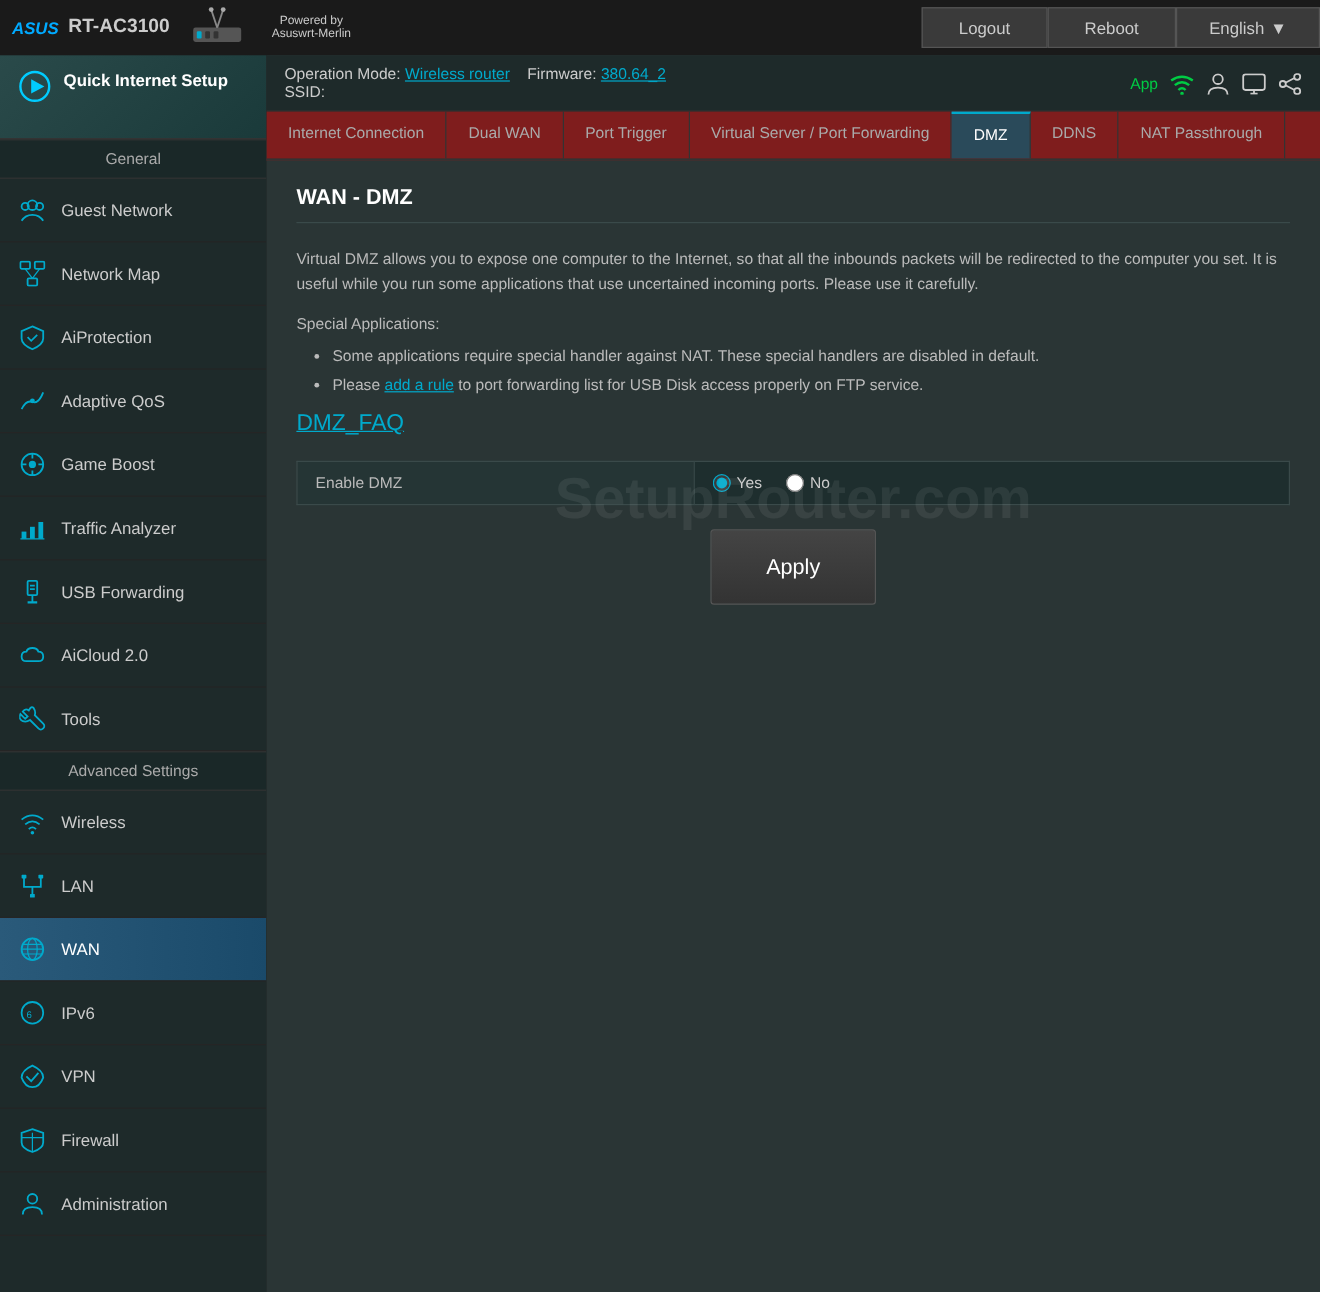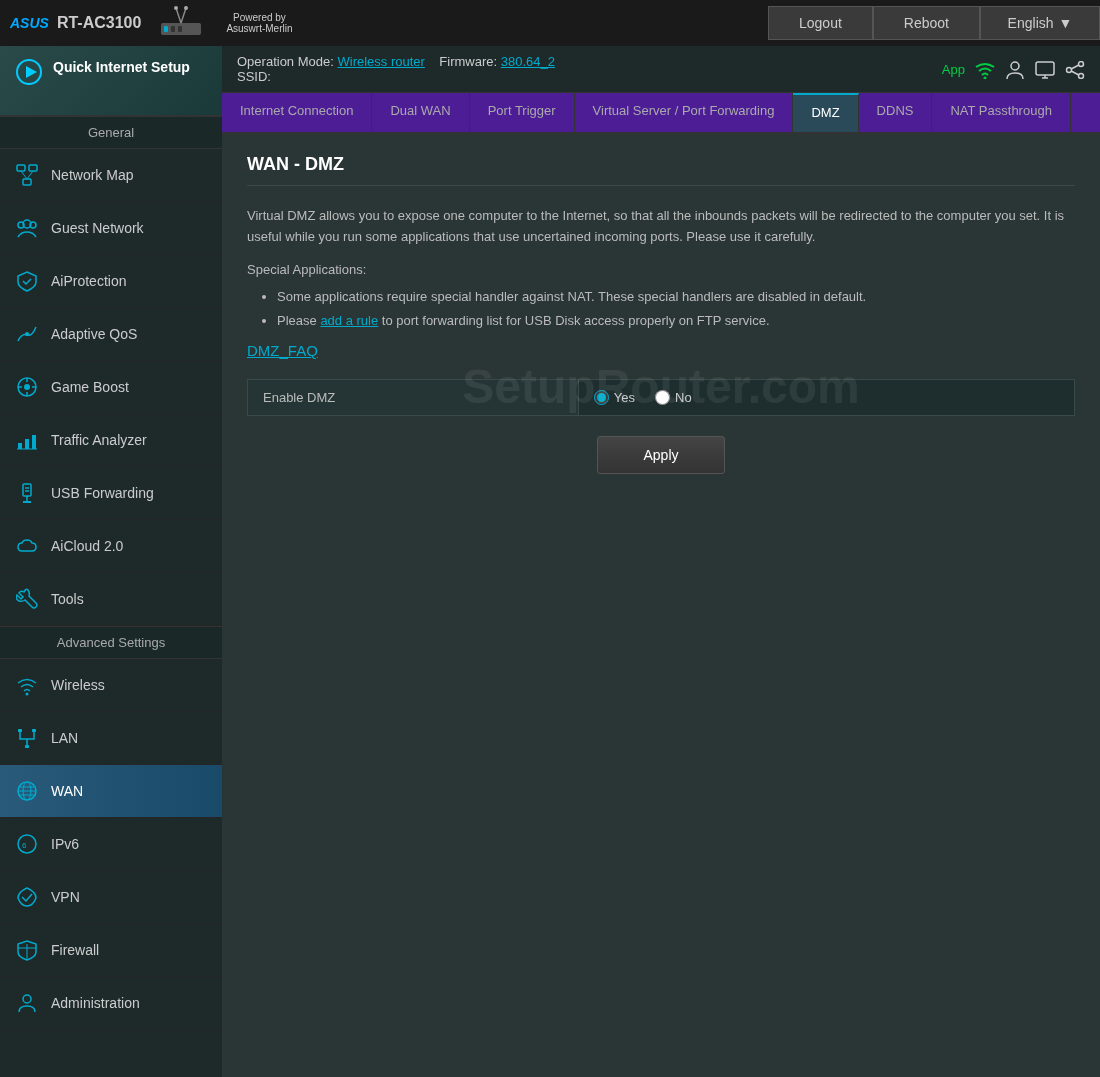--- a/index.html
+++ b/index.html
@@ -34,46 +34,46 @@
 
     
     .top-bar { background: #1e2a2a; padding: 8px 15px; display: flex; align-items: center; justify-content: space-between; border-bottom: 1px solid #333; }
     .top-bar-left { color: #ccc; font-size: 13px; }
     .top-bar-left a { color: #00aacc; text-decoration: underline; margin-top: 45px; }
     .top-bar-icons { display: flex; align-items: center; gap: 10px; }
     .app-label { color: #00cc44; font-size: 13px; }
     .top-icon { color: #00aacc; font-size: 18px; }
 
     
-    .tabs { display: flex; background: #4c1d95; border-bottom: 2px solid #333; }
+    .tabs { display: flex; background: #7f1d1d; border-bottom: 2px solid #333; }
     .tab { padding: 10px 18px; color: #aaa; cursor: pointer; font-size: 13px; text-align: center; border-right: 1px solid #333; line-height: 1.3; }
     .tab.active { background: #2a4a5a; color: #fff; border-top: 2px solid #00aacc; }
 
     
     .page-content { padding: 20px 25px; }
     .page-title { color: #fff; font-size: 18px; font-weight: bold; margin-bottom: 20px; padding-bottom: 10px; border-bottom: 1px solid #3a4a4a; }
 
     .description { color: #bbb; font-size: 13px; line-height: 1.6; margin-bottom: 15px; }
     .special-apps-title { color: #bbb; font-size: 13px; margin-bottom: 8px; }
     .bullet-list { list-style: disc; margin-left: 30px; color: #bbb; font-size: 13px; line-height: 1.8; }
     .bullet-list a { color: #00aacc; text-decoration: underline; }
-    .faq-link { color: #00aacc; text-decoration: underline; font-size: 15px; cursor: pointer; margin-top: 10px; display: inline-block; }
+    .faq-link { color: #00aacc; text-decoration: underline; font-size: 19px; cursor: pointer; margin-top: 10px; display: inline-block; }
 
     
     .settings-table { width: 100%; border-collapse: collapse; margin-top: 20px; }
     .settings-table td { border: 1px solid #3a4a4a; padding: 10px 15px; vertical-align: middle; }
     .settings-table td:first-child { background: #253535; color: #bbb; width: 40%; font-size: 13px; }
     .settings-table td:last-child { background: #1e2e2e; }
 
     .radio-group { display: flex; align-items: center; gap: 20px; }
     .radio-label { display: flex; align-items: center; gap: 5px; color: #ccc; font-size: 13px; cursor: pointer; }
     .radio-input { accent-color: #00aacc; width: 15px; height: 15px; }
 
     .apply-btn-area { text-align: center; margin-top: 20px; }
-    .apply-btn { background: linear-gradient(to bottom, #444, #333); color: #fff; border: 1px solid #555; padding: 10px 45px; font-size: 14px; cursor: pointer; border-radius: 3px; }
+    .apply-btn { background: linear-gradient(to bottom, #444, #333); color: #fff; border: 1px solid #555; padding: 20px 45px; font-size: 18px; cursor: pointer; border-radius: 3px; }
 
     
     .watermark { position: absolute; bottom: 80px; left: 50%; transform: translateX(-50%); color: rgba(255,255,255,0.07); font-size: 48px; font-weight: bold; white-space: nowrap; pointer-events: none; z-index: 0; }
 
     
     svg { display: inline-block; vertical-align: middle; }
   </style>
 </head>
 <body>
 
@@ -120,40 +120,40 @@
         </svg>
       </div>
       <div class="quick-setup-text">Quick Internet Setup</div>
     </div>
 
     <div class="section-header">General</div>
 
     <div class="nav-item">
       <div class="nav-icon">
         <svg width="22" height="22" viewBox="0 0 22 22">
+            <circle cx="11" cy="7" r="4" fill="none" stroke="#00aacc" stroke-width="1.5"></circle>
+            <circle cx="5" cy="8" r="3" fill="none" stroke="#00aacc" stroke-width="1.5"></circle>
+            <circle cx="17" cy="8" r="3" fill="none" stroke="#00aacc" stroke-width="1.5"></circle>
+            <path d="M2 20 Q5 15 11 15 Q17 15 20 20" fill="none" stroke="#00aacc" stroke-width="1.5"></path>
+          </svg>
+      </div>
+      <span>Guest Network</span>
+    </div>
+
+    <div class="nav-item">
+      <div class="nav-icon">
+        <svg width="22" height="22" viewBox="0 0 22 22">
             <rect x="1" y="1" width="8" height="6" rx="1" fill="none" stroke="#00aacc" stroke-width="1.5"></rect>
             <rect x="13" y="1" width="8" height="6" rx="1" fill="none" stroke="#00aacc" stroke-width="1.5"></rect>
             <rect x="7" y="15" width="8" height="6" rx="1" fill="none" stroke="#00aacc" stroke-width="1.5"></rect>
             <line x1="5" y1="7" x2="11" y2="15" stroke="#00aacc" stroke-width="1"></line>
             <line x1="17" y1="7" x2="11" y2="15" stroke="#00aacc" stroke-width="1"></line>
           </svg>
       </div>
       <span>Network Map</span>
-    </div>
-
-    <div class="nav-item">
-      <div class="nav-icon">
-        <svg width="22" height="22" viewBox="0 0 22 22">
-            <circle cx="11" cy="7" r="4" fill="none" stroke="#00aacc" stroke-width="1.5"></circle>
-            <circle cx="5" cy="8" r="3" fill="none" stroke="#00aacc" stroke-width="1.5"></circle>
-            <circle cx="17" cy="8" r="3" fill="none" stroke="#00aacc" stroke-width="1.5"></circle>
-            <path d="M2 20 Q5 15 11 15 Q17 15 20 20" fill="none" stroke="#00aacc" stroke-width="1.5"></path>
-          </svg>
-      </div>
-      <span>Guest Network</span>
     </div>
 
     <div class="nav-item">
       <div class="nav-icon">
         <svg width="22" height="22" viewBox="0 0 22 22">
             <path d="M11 2 L20 6 L20 12 Q20 17 11 21 Q2 17 2 12 L2 6 Z" fill="none" stroke="#00aacc" stroke-width="1.5"></path>
             <path d="M7 11 L10 14 L15 9" fill="none" stroke="#00aacc" stroke-width="1.5"></path>
           </svg>
       </div>
       <span>AiProtection</span>

